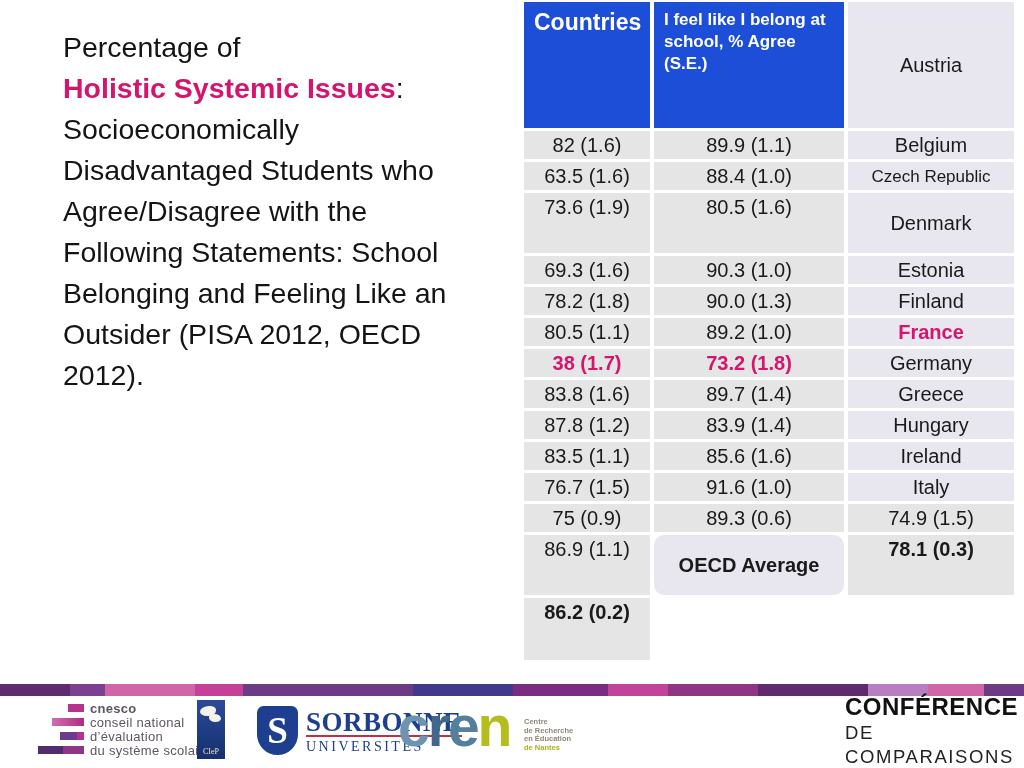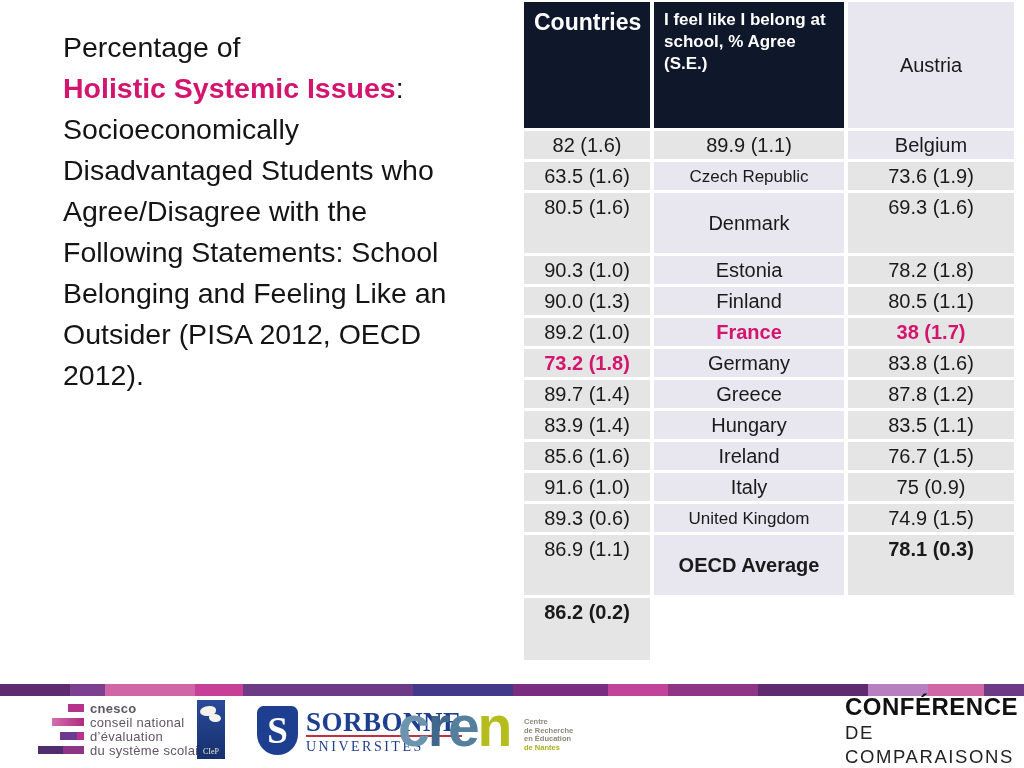--- a/index.html
+++ b/index.html
@@ -11,31 +11,31 @@
   .title-block { position:absolute; left:63px; top:27px; width:460px;
                  font-size:28.5px; line-height:41px; color:#141414; }
   .title-accent { color:#d4156e; font-weight:bold; }
 
   
   .ptable { position:absolute; left:524px; top:2px; width:490px;
             display:grid;
             grid-template-columns:126px 190px 166px;
             grid-template-rows:126px 28px 28px 60px repeat(9, 28px) 60px 62px;
             column-gap:4px; row-gap:3px; }
-  .th { background:#0f172a; color:#ffffff; font-weight:bold;
+  .th { background:#1d4ed8; color:#ffffff; font-weight:bold;
         font-size:17px; line-height:22px; padding:7px 10px; }
   .th0 { font-size:23px; padding-top:9px; }
   .country { background:#e8e6ee; display:flex; align-items:center; justify-content:center;
              text-align:right; font-size:20px; line-height:28px; color:#1a1a1a; padding:0 8px; }
   .country.small { font-size:17px; line-height:27px; padding:0 18px; }
   .val { background:#e5e5e5; text-align:center; font-size:20px; line-height:25px;
          padding-top:2px; color:#1a1a1a; }
   .hl { color:#d4156e !important; font-weight:bold; }
   .bold { font-weight:bold; }
-  .country.bold { line-height:31px; }
+  .country.bold { line-height:31px;border-radius:10px; }
 
   
   .strip { position:absolute; left:0; top:684px; width:1024px; height:12px; display:flex; }
 
   
   .cnesco { position:absolute; left:36px; top:701px; }
   .cnesco-row { display:flex; align-items:center; height:14px; }
   .cnesco-barbox { width:48px; display:flex; justify-content:flex-end; margin-right:6px; }
   .cnesco-bar { height:8px; }
   .cnesco-text { font-size:13px; color:#5e5662; letter-spacing:0.3px; }
@@ -94,20 +94,21 @@
   <div class="ptable">
     <div class="th th0">Countries</div>
     <div class="th">I feel like I belong at school, % Agree (S.E.)</div>
 
     <div class="country">Austria</div>
     <div class="val">82 (1.6)</div>
     <div class="val">89.9 (1.1)</div>
 
     <div class="country">Belgium</div>
     <div class="val">63.5 (1.6)</div>
+    <div class="val">88.4 (1.0)</div>
 
     <div class="country small">Czech Republic</div>
     <div class="val">73.6 (1.9)</div>
     <div class="val">80.5 (1.6)</div>
 
     <div class="country">Denmark</div>
     <div class="val">69.3 (1.6)</div>
     <div class="val">90.3 (1.0)</div>
 
     <div class="country">Estonia</div>
@@ -135,21 +136,20 @@
     <div class="val">85.6 (1.6)</div>
 
     <div class="country">Ireland</div>
     <div class="val">76.7 (1.5)</div>
     <div class="val">91.6 (1.0)</div>
 
     <div class="country">Italy</div>
     <div class="val">75 (0.9)</div>
     <div class="val">89.3 (0.6)</div>
 
-    <div class="country small">United Kingdom</div>
     <div class="val">74.9 (1.5)</div>
     <div class="val">86.9 (1.1)</div>
 
     <div class="country bold">OECD Average</div>
     <div class="val bold">78.1 (0.3)</div>
     <div class="val bold">86.2 (0.2)</div>
   </div>
 
   <div class="strip" id="strip">
       <div style="flex: 0 0 70px; background: rgb(95, 42, 112); height: 100%;"></div>

